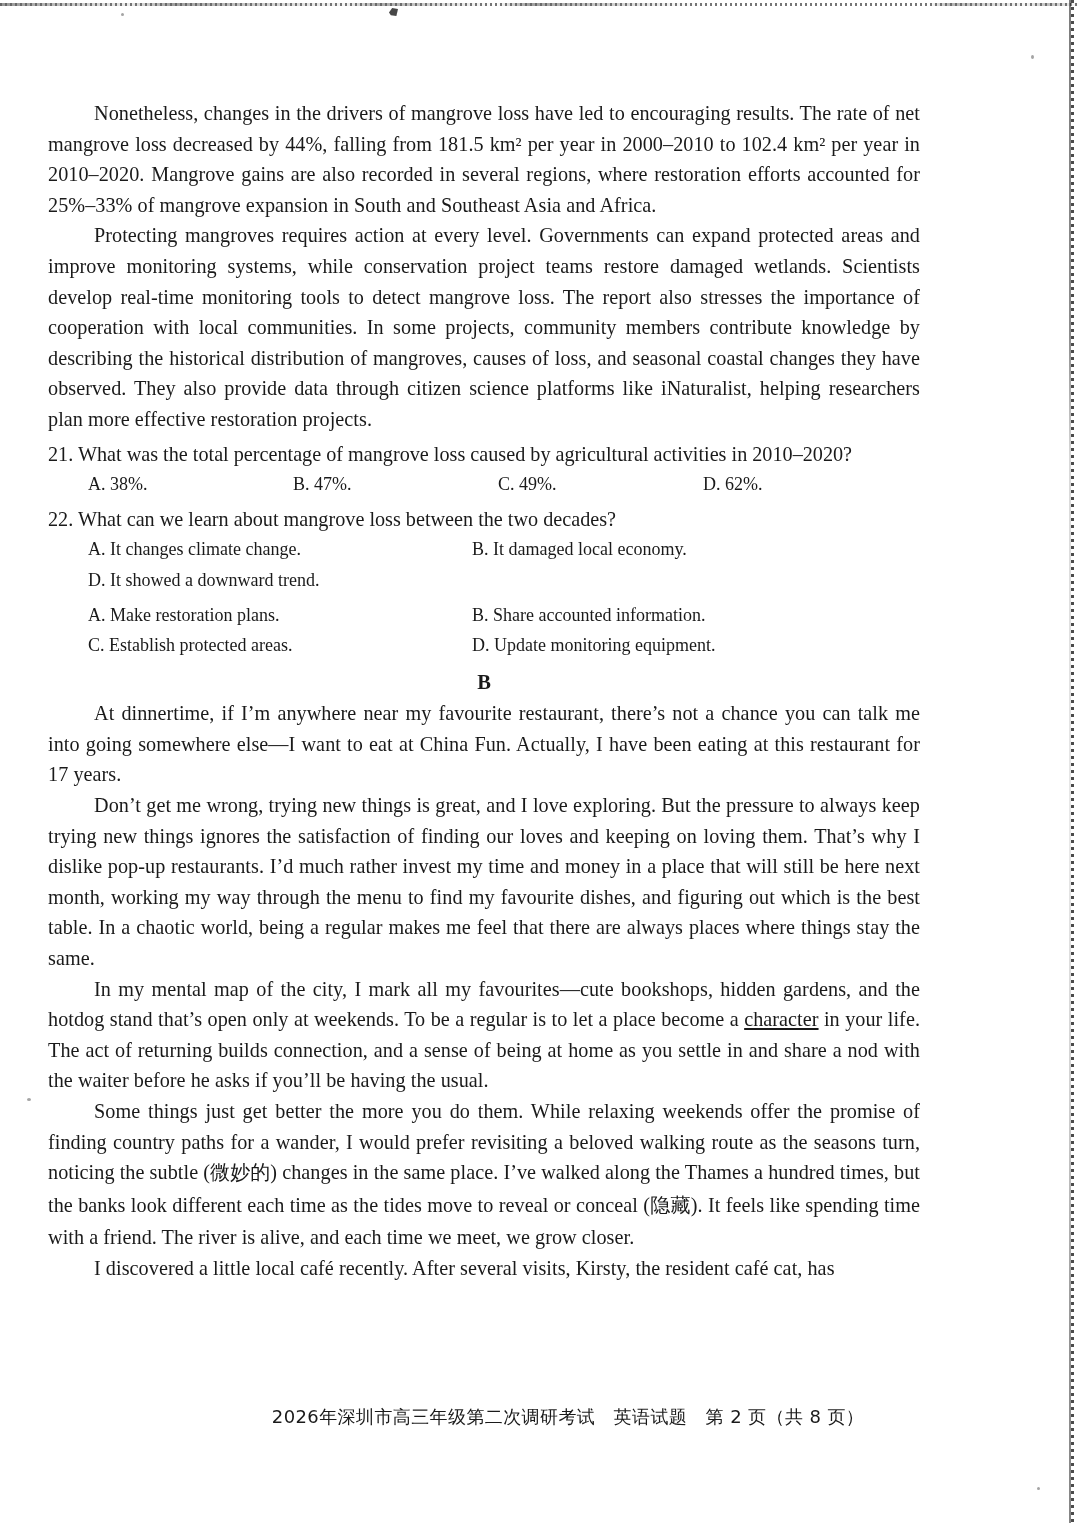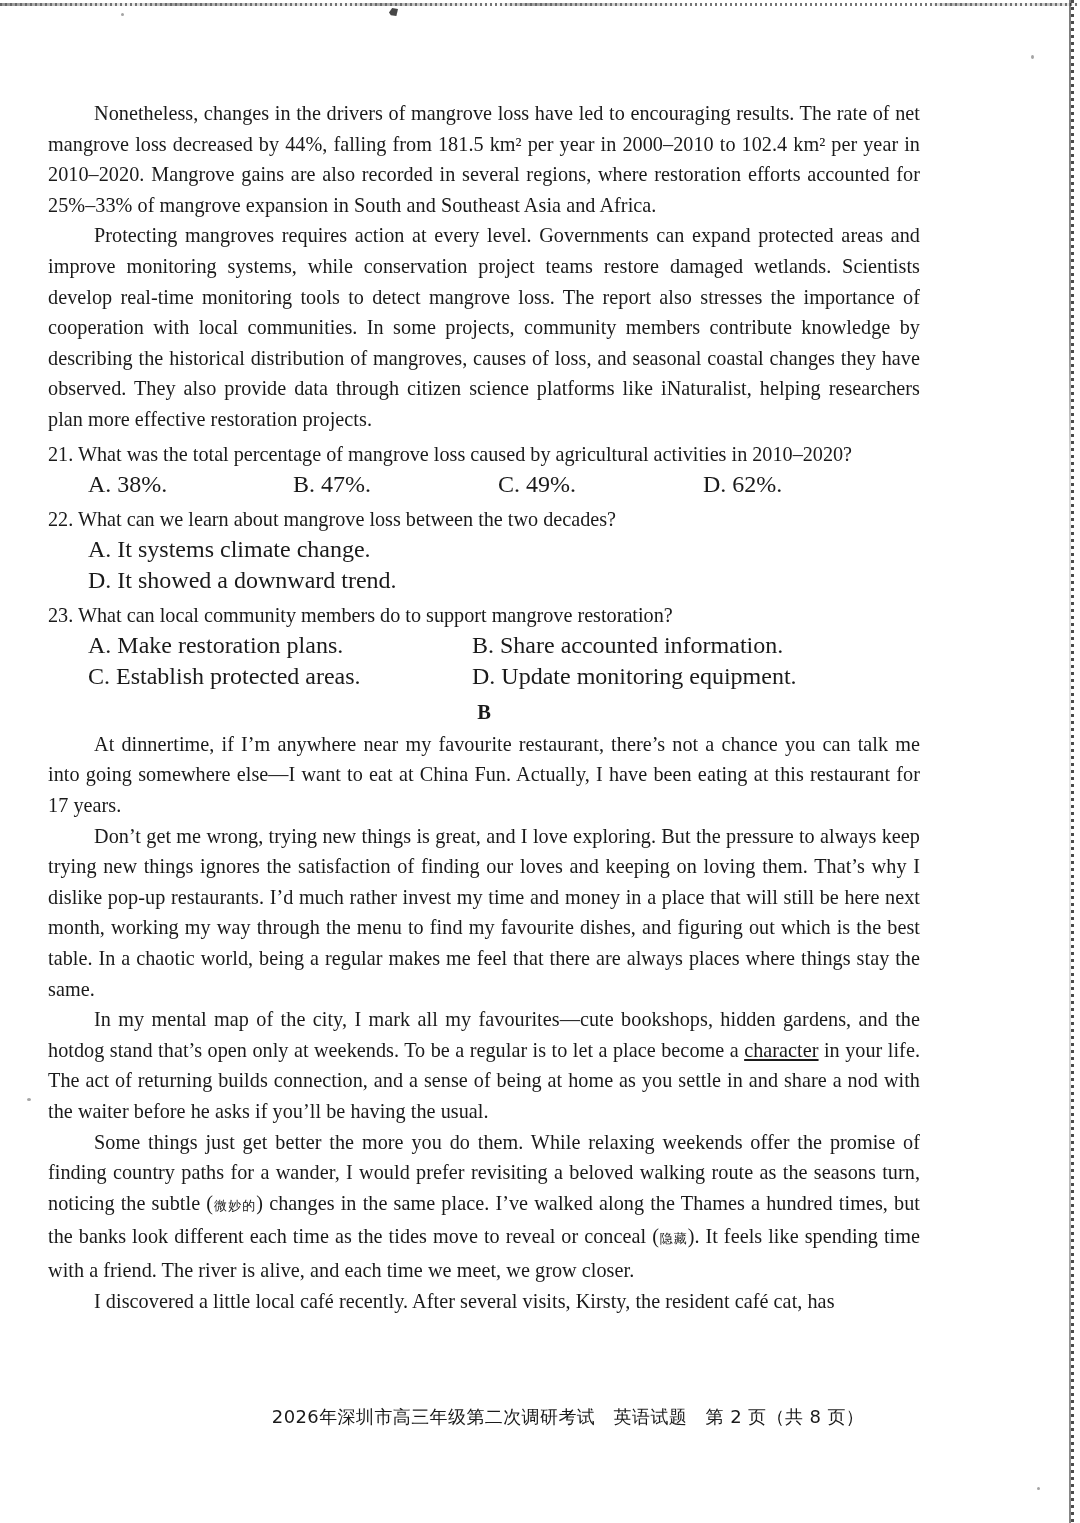--- a/index.html
+++ b/index.html
@@ -108,21 +108,21 @@
     margin-top: 4px;
   }
   .q-stem {
     font-size: 20.2px;
     line-height: 30.6px;
     text-align: left;
     white-space: nowrap;
   }
   .q-options {
     display: flex;
-    font-size: 24px;
+    font-size: 18px;
     line-height: 30.6px;
     padding-left: 40px;
   }
   .q-options.cols4 .opt {
     width: 205px;
     flex: 0 0 205px;
   }
   .q-options.cols2 .opt {
     width: 384px;
     flex: 0 0 384px;
@@ -132,21 +132,21 @@
   .section-letter {
     text-align: center;
     font-size: 20.5px;
     line-height: 30.6px;
     font-weight: bold;
     margin-top: 6px;
     margin-bottom: 1px;
   }
 
   .underlined { text-decoration: underline; text-underline-offset: 2px; }
-  .cjk { font-family: Liberation Serif, serif; font-size: 13px; }
+  .cjk { font-family: Liberation Mono, monospace; font-size: 20px; }
 
   .footer {
     position: absolute;
     left: 0;
     top: 1404px;
     width: 1080px;
     text-align: center;
     font-size: 19px;
     line-height: 26px;
     letter-spacing: 0.4px;
@@ -183,29 +183,29 @@
         <span class="opt">A. 38%.</span>
         <span class="opt">B. 47%.</span>
         <span class="opt">C. 49%.</span>
         <span class="opt">D. 62%.</span>
       </div>
     </div>
 
     <div class="question-block">
       <div class="q-stem">22. What can we learn about mangrove loss between the two decades?</div>
       <div class="q-options cols2">
-        <span class="opt">A. It systems climate change.</span>
+        <span class="opt">A. It changes climate change.</span>
+        <span class="opt">B. It damaged local economy.</span>
       </div>
       <div class="q-options cols2">
         <span class="opt">D. It showed a downward trend.</span>
       </div>
     </div>
 
     <div class="question-block">
-      <div class="q-stem">23. What can local community members do to support mangrove restoration?</div>
       <div class="q-options cols2">
         <span class="opt">A. Make restoration plans.</span>
         <span class="opt">B. Share accounted information.</span>
       </div>
       <div class="q-options cols2">
         <span class="opt">C. Establish protected areas.</span>
         <span class="opt">D. Update monitoring equipment.</span>
       </div>
     </div>
 

